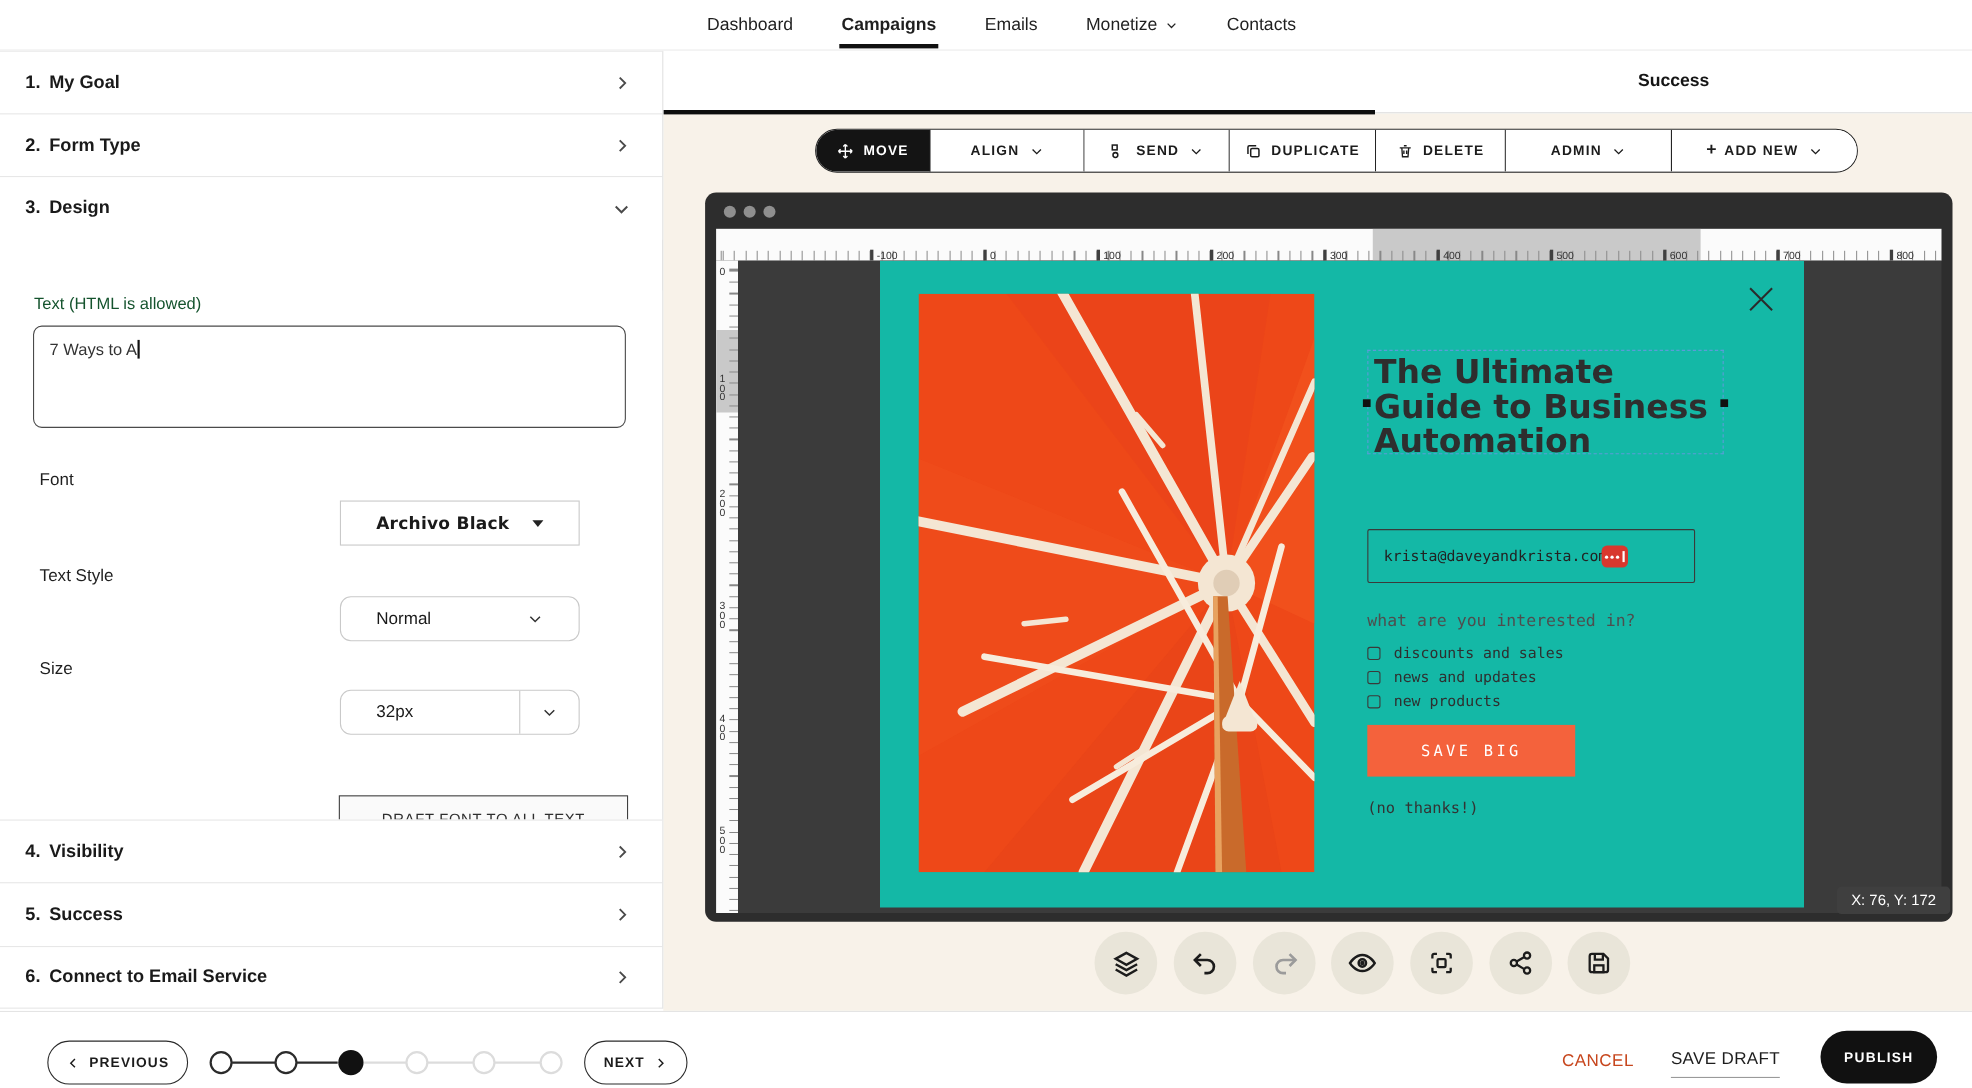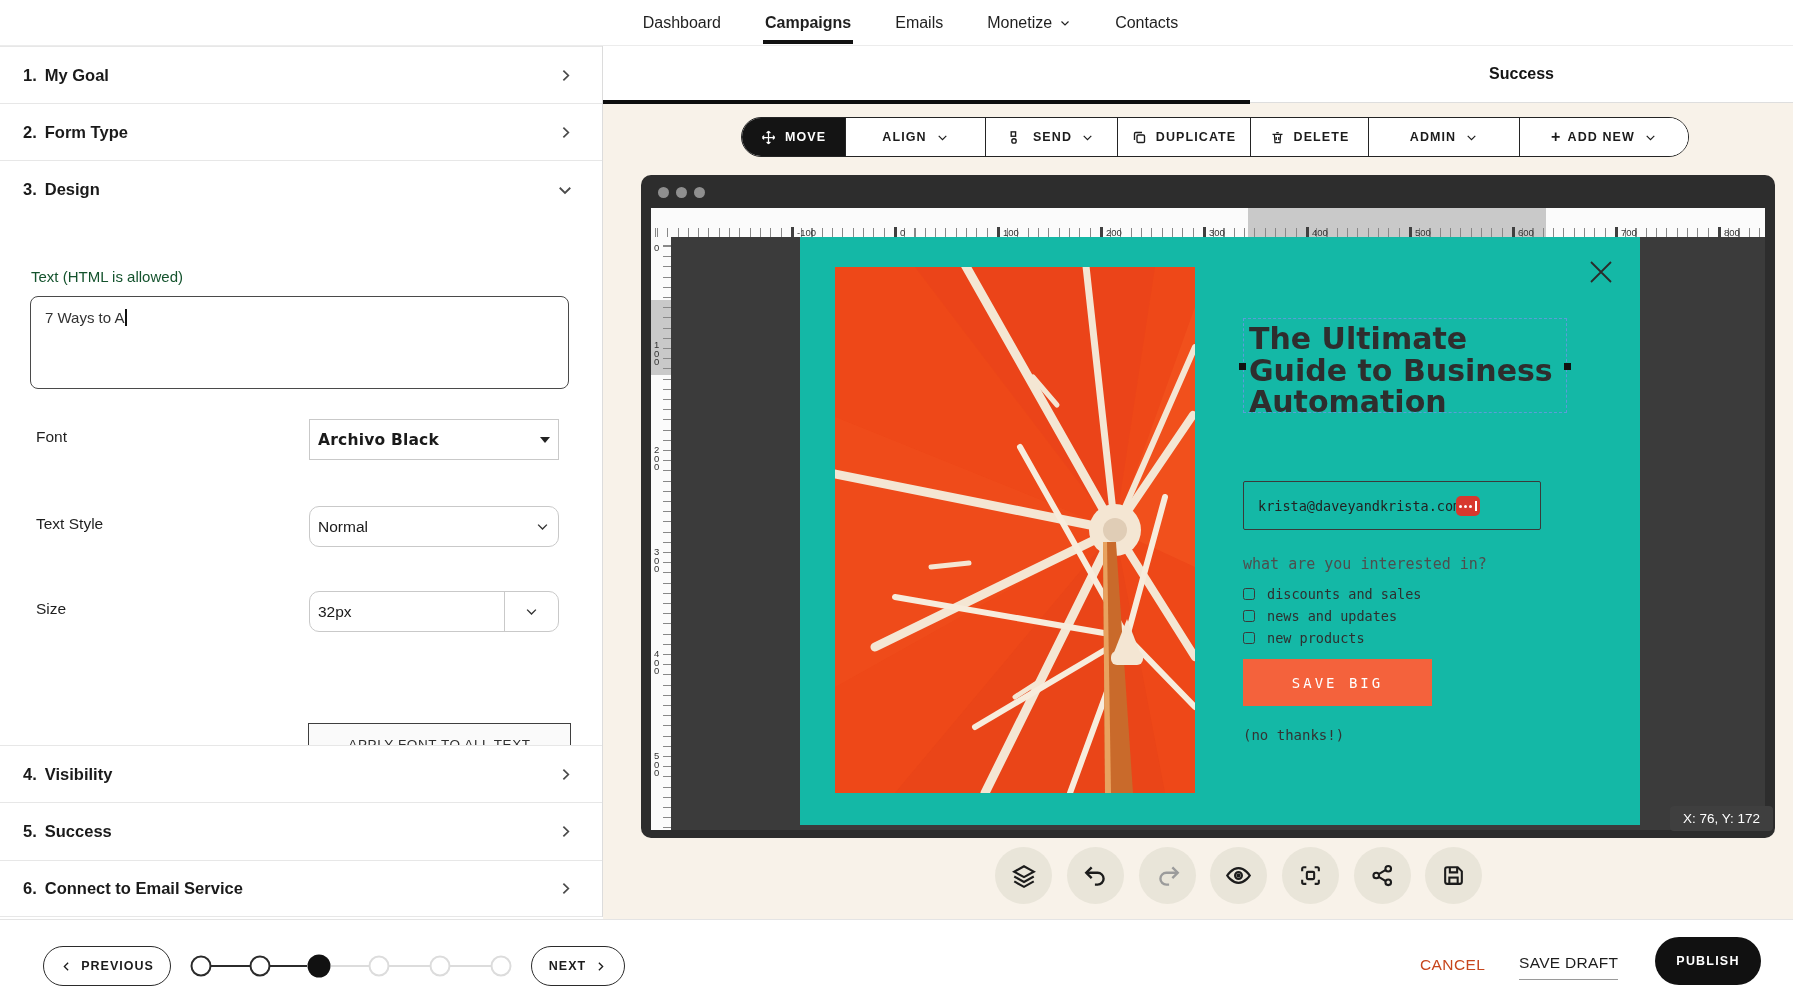--- a/index.html
+++ b/index.html
@@ -24,22 +24,22 @@
   .section .lbl { font-weight:bold; font-size:16.5px; margin-left:8px; }
   .section .chev { margin-left:auto; }
   .section.last { border-bottom:1px solid #e7e7e7; }
 
   .design-body { position:absolute; left:0; top:218px; width:100%; height:527px; background:#fff; }
   .field-label { font-size:15px; color:#14532d; }
   .textarea { position:absolute; left:30px; top:32px; width:539px; height:93px; border:1.4px solid #4a4a4a;
     border-radius:8px; background:#fff; padding:12px 14px; font-size:15px; color:#333; cursor:text; }
   .caret { display:inline-block; width:1.2px; height:17px; background:#111; vertical-align:-3px; margin-left:1px; }
   .ctl-row-label { position:absolute; left:36px; font-size:15.5px; color:#1f1f1f; }
-  .select { position:absolute; left:309px; width:250px; height:41px; border:1px solid #c9c9c9; background:#fff;
-    display:flex; align-items:center; padding:0 8px; cursor:pointer; }
+  .select { position:absolute; left:309px; width:218px; height:41px; border:1px solid #c9c9c9; background:#fff;
+    display:flex; align-items:center; padding:0 32px; cursor:pointer;margin-top:36px; }
   .select.rounded { border-radius:10px; }
   .font-val { font-family:"DejaVu Sans", sans-serif; font-weight:bold; font-size:15.5px; letter-spacing:.2px; }
   .tri { margin-left:auto; width:0; height:0; border-left:5px solid transparent; border-right:5px solid transparent; border-top:6px solid #222; }
   .sel-chev { margin-left:auto; }
   .size-sel { padding-right:0; }
   .size-div { position:absolute; right:53px; top:0; bottom:0; width:1px; background:#c9c9c9; }
   .size-chevbox { position:absolute; right:0; top:0; bottom:0; width:53px; display:flex; align-items:center; justify-content:center; }
   .apply-btn { position:absolute; left:308px; top:459px; width:263px; height:42px; background:#fafafa;
     border:1.6px solid #3f3f3f; font-size:13.5px; letter-spacing:.6px; color:#2e2e2e;
     display:flex; align-items:center; justify-content:center; cursor:pointer; }
@@ -193,21 +193,21 @@
     <div class="select rounded size-sel" style="top:327px;">
       <span style="font-size:15.5px;">32px</span>
       <span class="size-div"></span>
       <span class="size-chevbox">
         <svg width="15" height="15" viewBox="0 0 24 24" fill="none" stroke="#333" stroke-width="2.2">
             <path d="M5 9l7 7 7-7"></path>
           </svg>
       </span>
     </div>
 
-    <div class="apply-btn">APPLY FONT TO ALL TEXT</div>
+    <div class="apply-btn">DRAFT FONT TO ALL TEXT</div>
   </div>
 
   <div class="section" style="top:699px; height:57px;">
     <span class="num">4.</span>
     <span class="lbl">Visibility</span>
     <svg class="chev" width="17" height="17" viewBox="0 0 24 24" fill="none" stroke="#4a4a4a" stroke-width="2.4">
         <path d="M9 5l7 7-7 7"></path>
       </svg>
   </div>
   <div class="section" style="top:756px; height:58px;">

